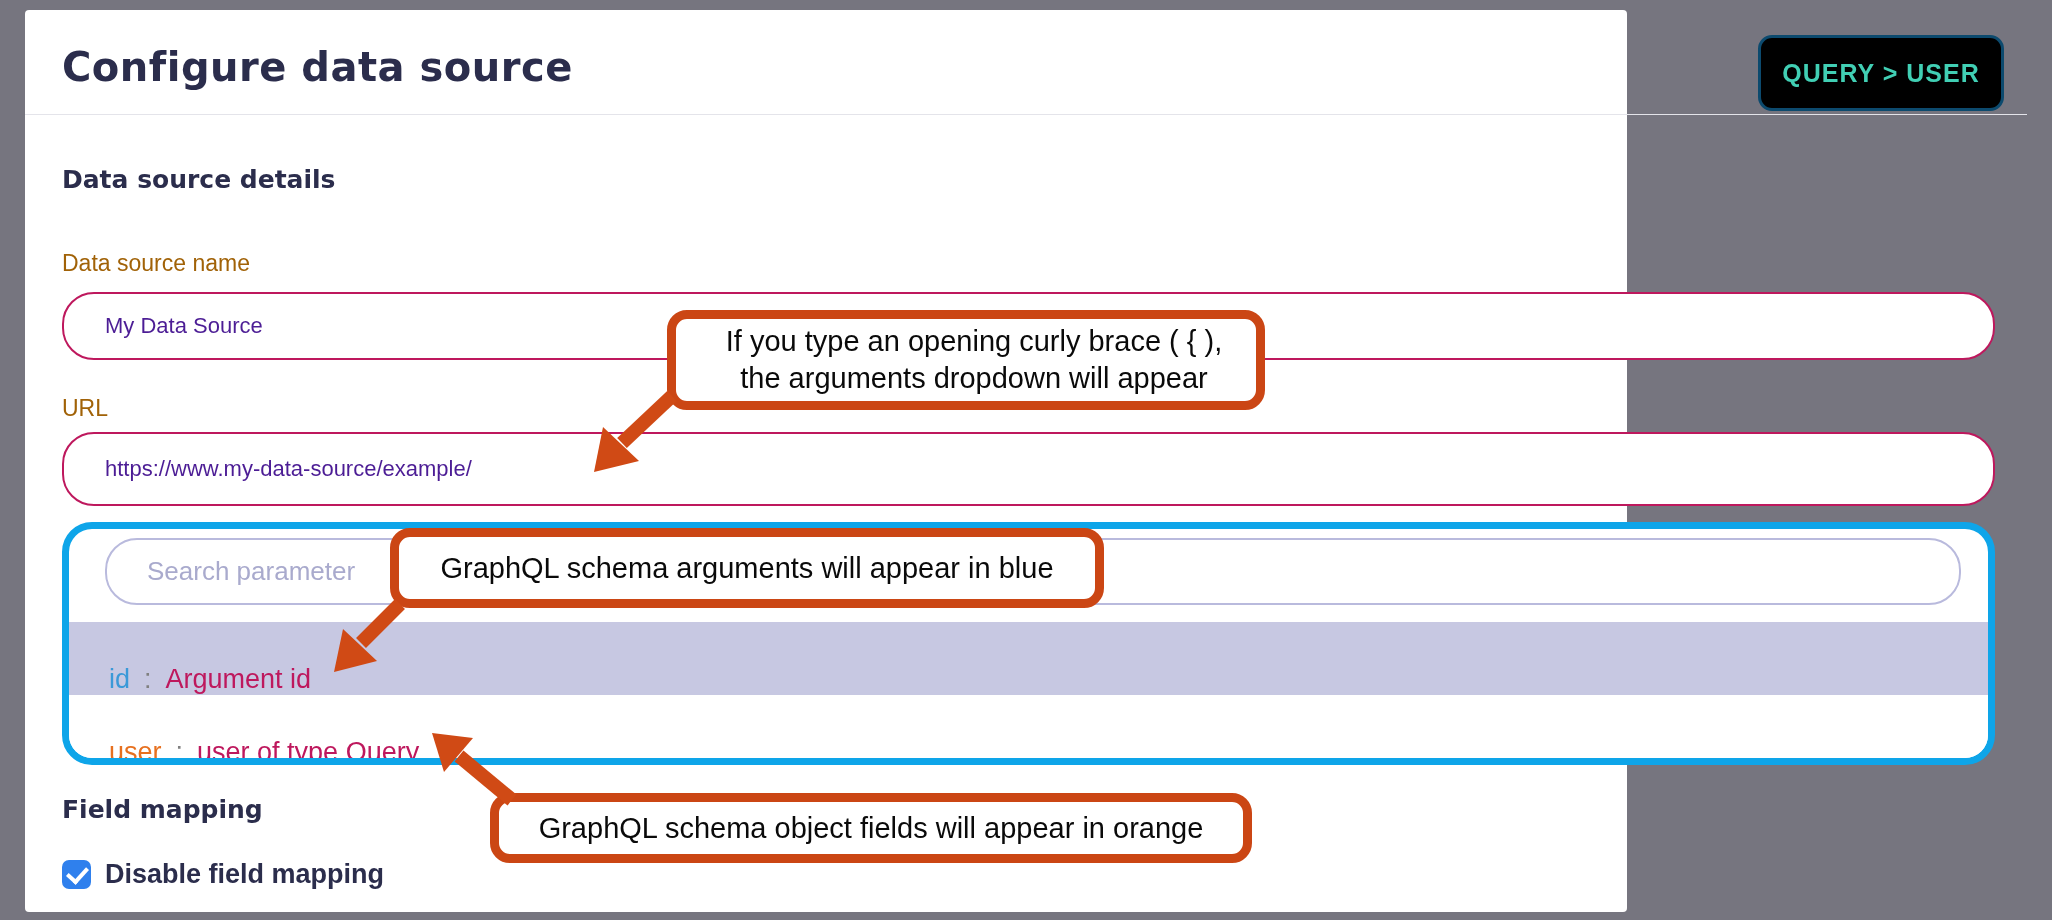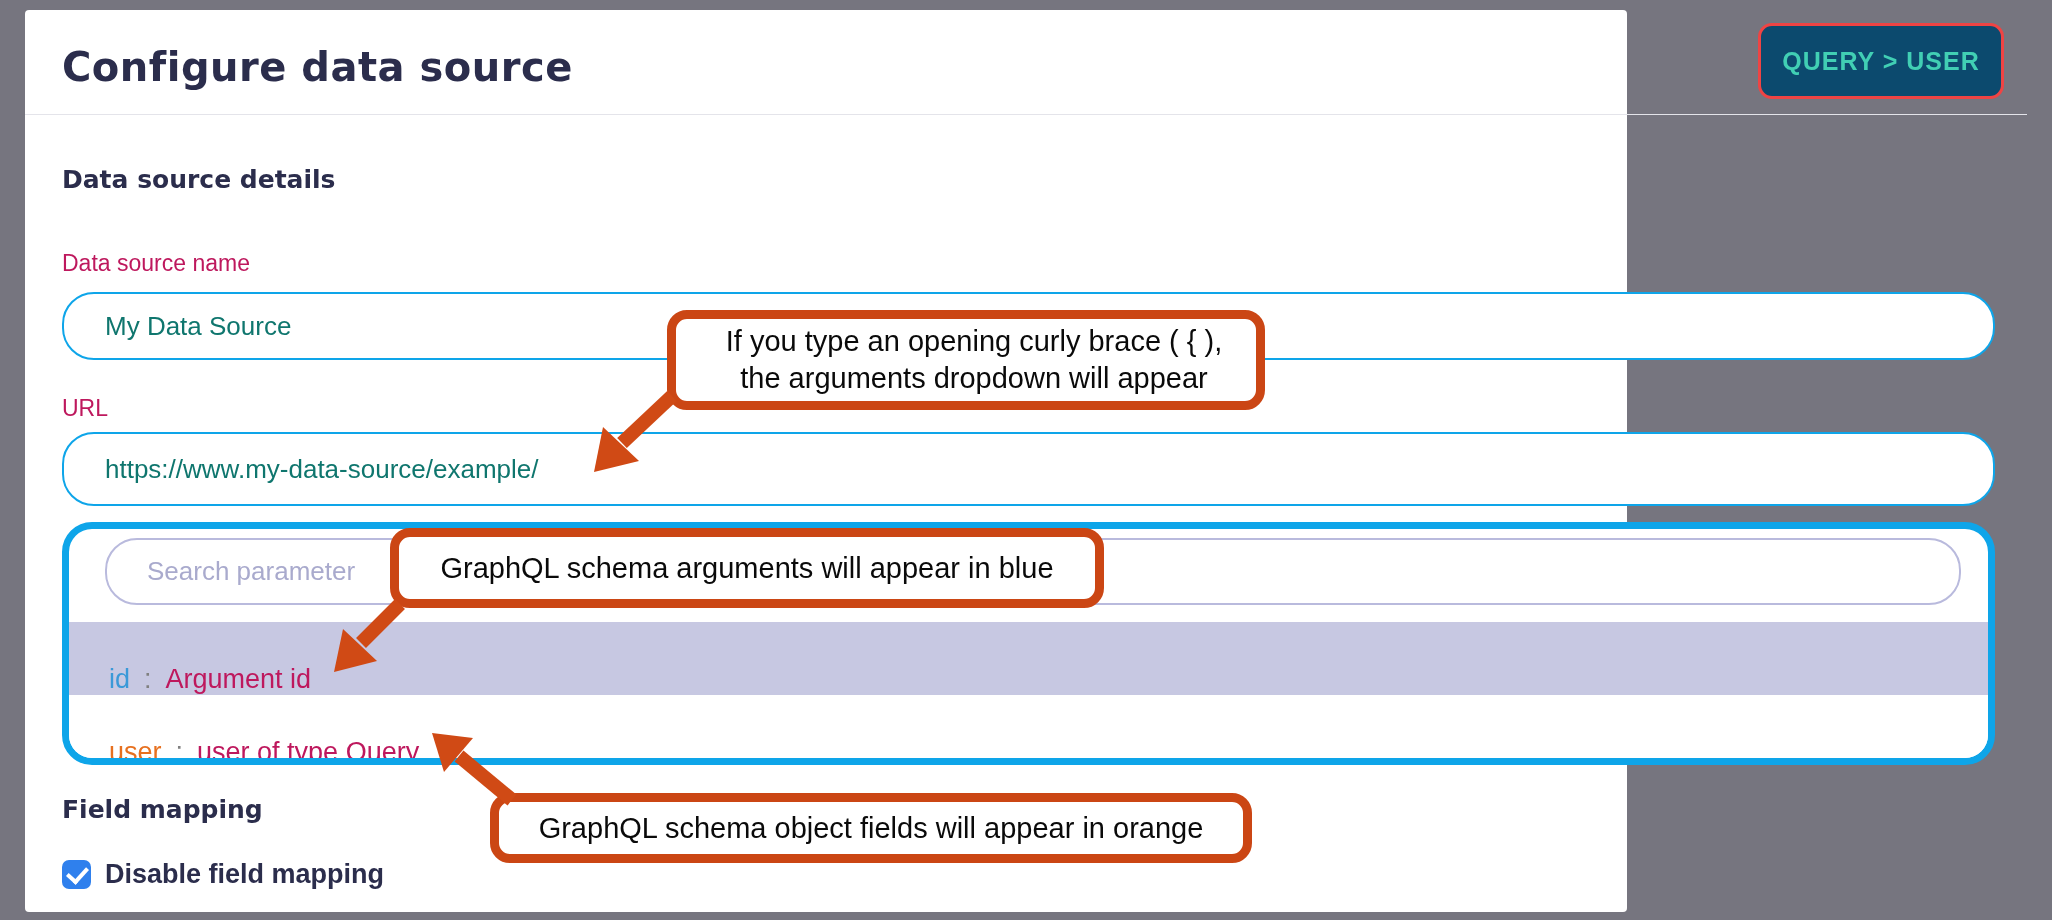--- a/index.html
+++ b/index.html
@@ -17,54 +17,54 @@
   }
 
   
   .page-title {
     position: absolute; left: 37px; top: 34px;
     font-family: "DejaVu Sans", sans-serif;
     font-size: 40px; font-weight: 600; color: #2b2d4c;
     letter-spacing: 0.5px;
   }
   .type-badge {
-    position: absolute; left: 1733px; top: 13px; width: 240px; height: 70px;
-    border: 3px solid #ef4444; border-radius: 14px;
-    background: #0c4a6e;
+    position: absolute; left: 1733px; top: 25px; width: 240px; height: 70px;
+    border: 3px solid #0c4a6e; border-radius: 14px;
+    background: #000000;
     display: flex; align-items: center; justify-content: center;
     font-size: 25px; font-weight: 700; color: #41cfb4; letter-spacing: 1px;
     cursor: pointer;
   }
   .header-divider {
     position: absolute; left: 0; top: 104px; width: 2002px; height: 1px;
     background: #e4e4ea;
   }
 
   
   .section-header {
     position: absolute; left: 37px;
     font-family: "DejaVu Sans", sans-serif;
     font-size: 25px; font-weight: 600; color: #2b2d4c;
   }
   .section-details { top: 155px; }
   .section-field-mapping { top: 785px; }
   .field-label {
     position: absolute; left: 37px;
-    font-size: 23px; color: #be185d;
+    font-size: 23px; color: #a16207;
   }
   .label-name { top: 240px; }
   .label-url  { top: 385px; }
 
   
   .text-input {
     position: absolute; left: 37px; width: 1933px;
-    border: 2px solid #0ea5e9; border-radius: 32px; background: #ffffff;
+    border: 2px solid #be185d; border-radius: 32px; background: #ffffff;
     display: flex; align-items: center;
     padding-left: 41px; box-sizing: border-box;
-    font-size: 26px; color: #0f766e;
+    font-size: 22px; color: #4c1d95;
     cursor: text;
   }
   .input-name { top: 282px; height: 68px; }
   .input-url  { top: 422px; height: 74px; }
 
   
   .dropdown-panel {
     position: absolute; left: 37px; top: 512px; width: 1933px; height: 243px;
     border: 7px solid #0ea5e9; border-radius: 30px; background: #ffffff;
     overflow: hidden; box-sizing: border-box;

